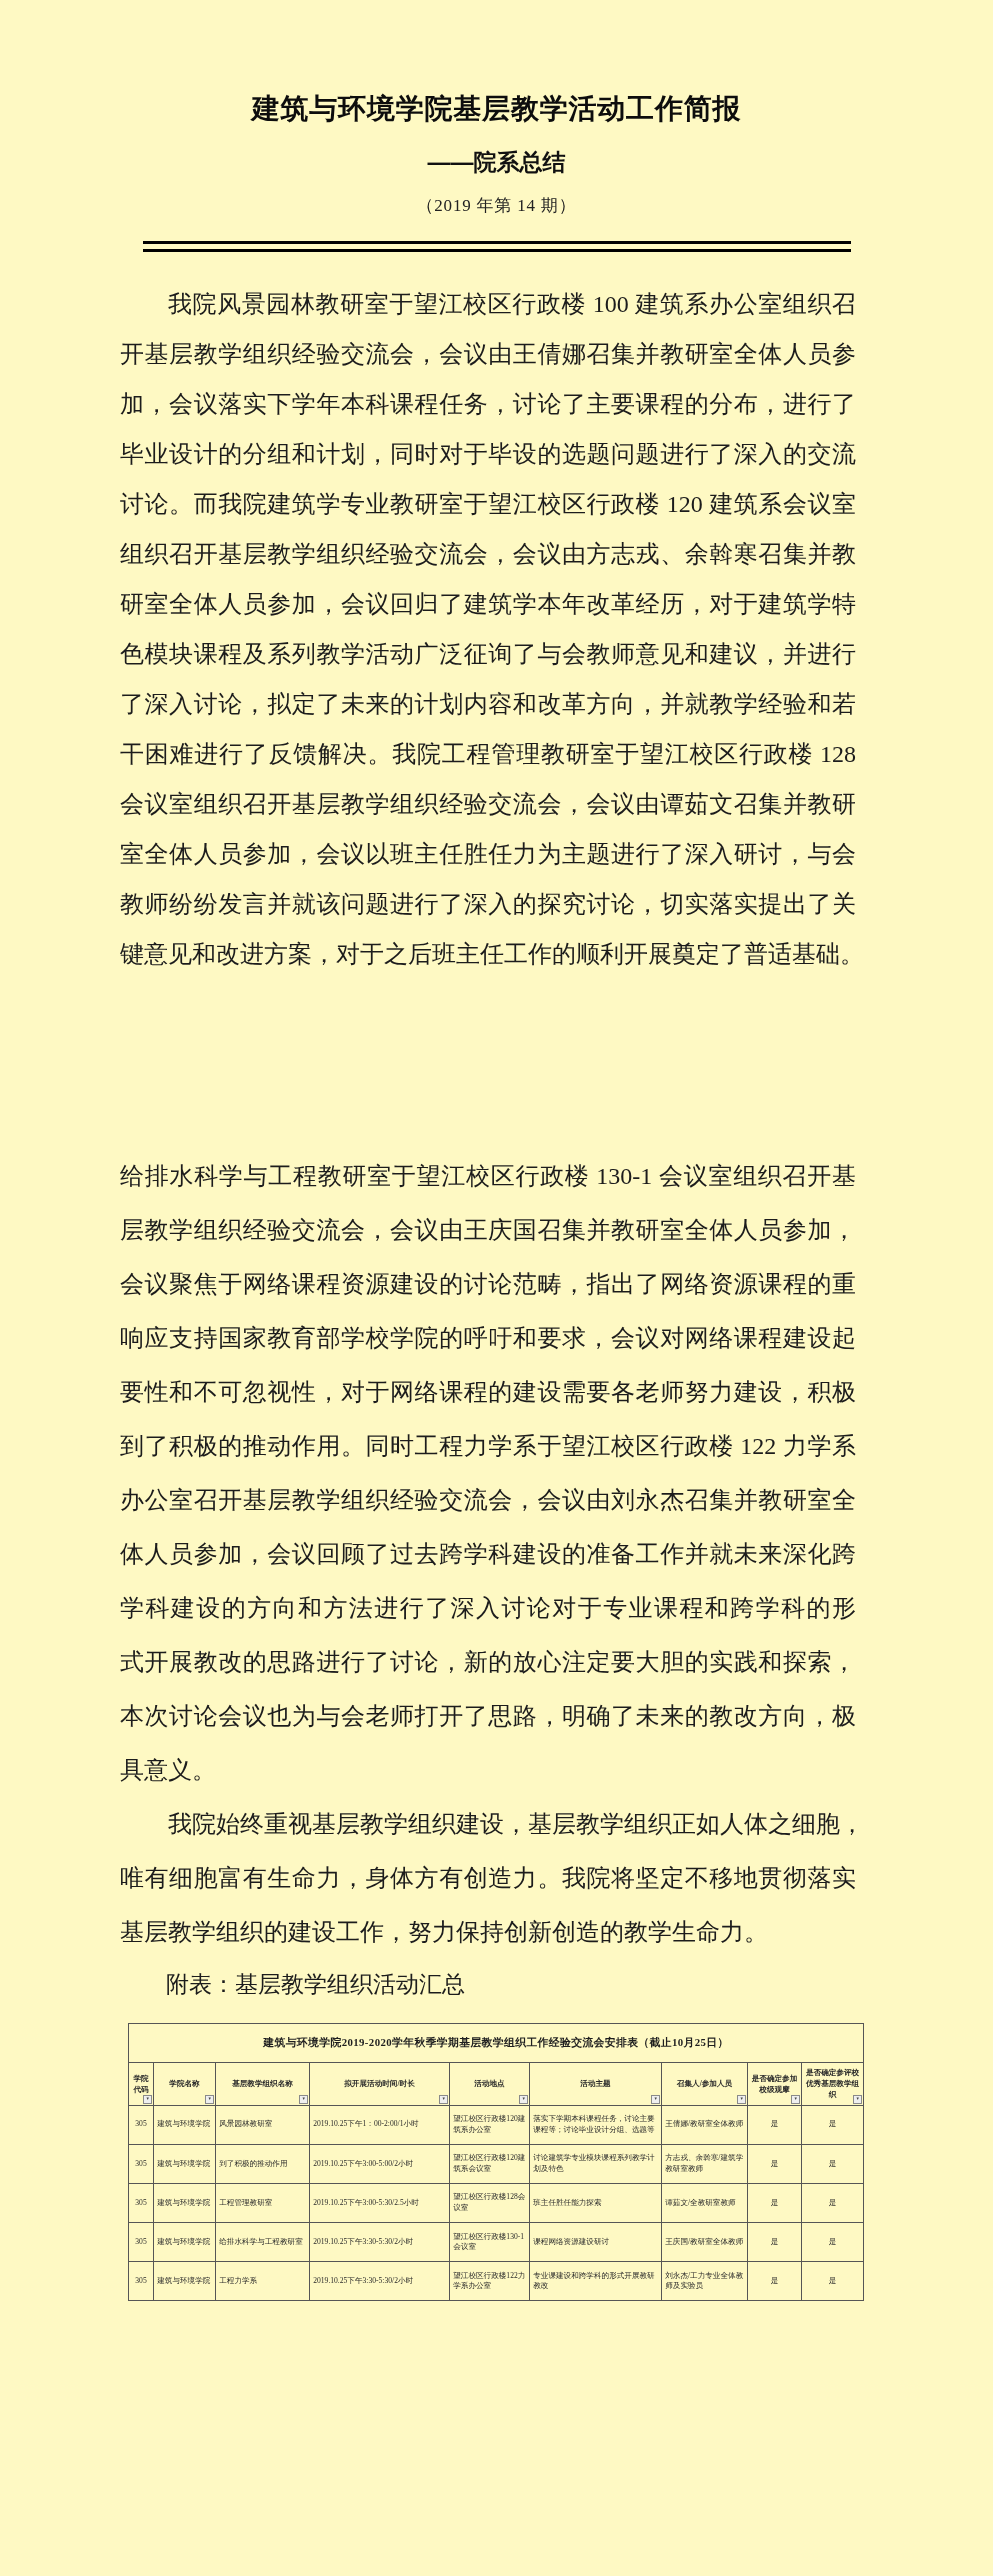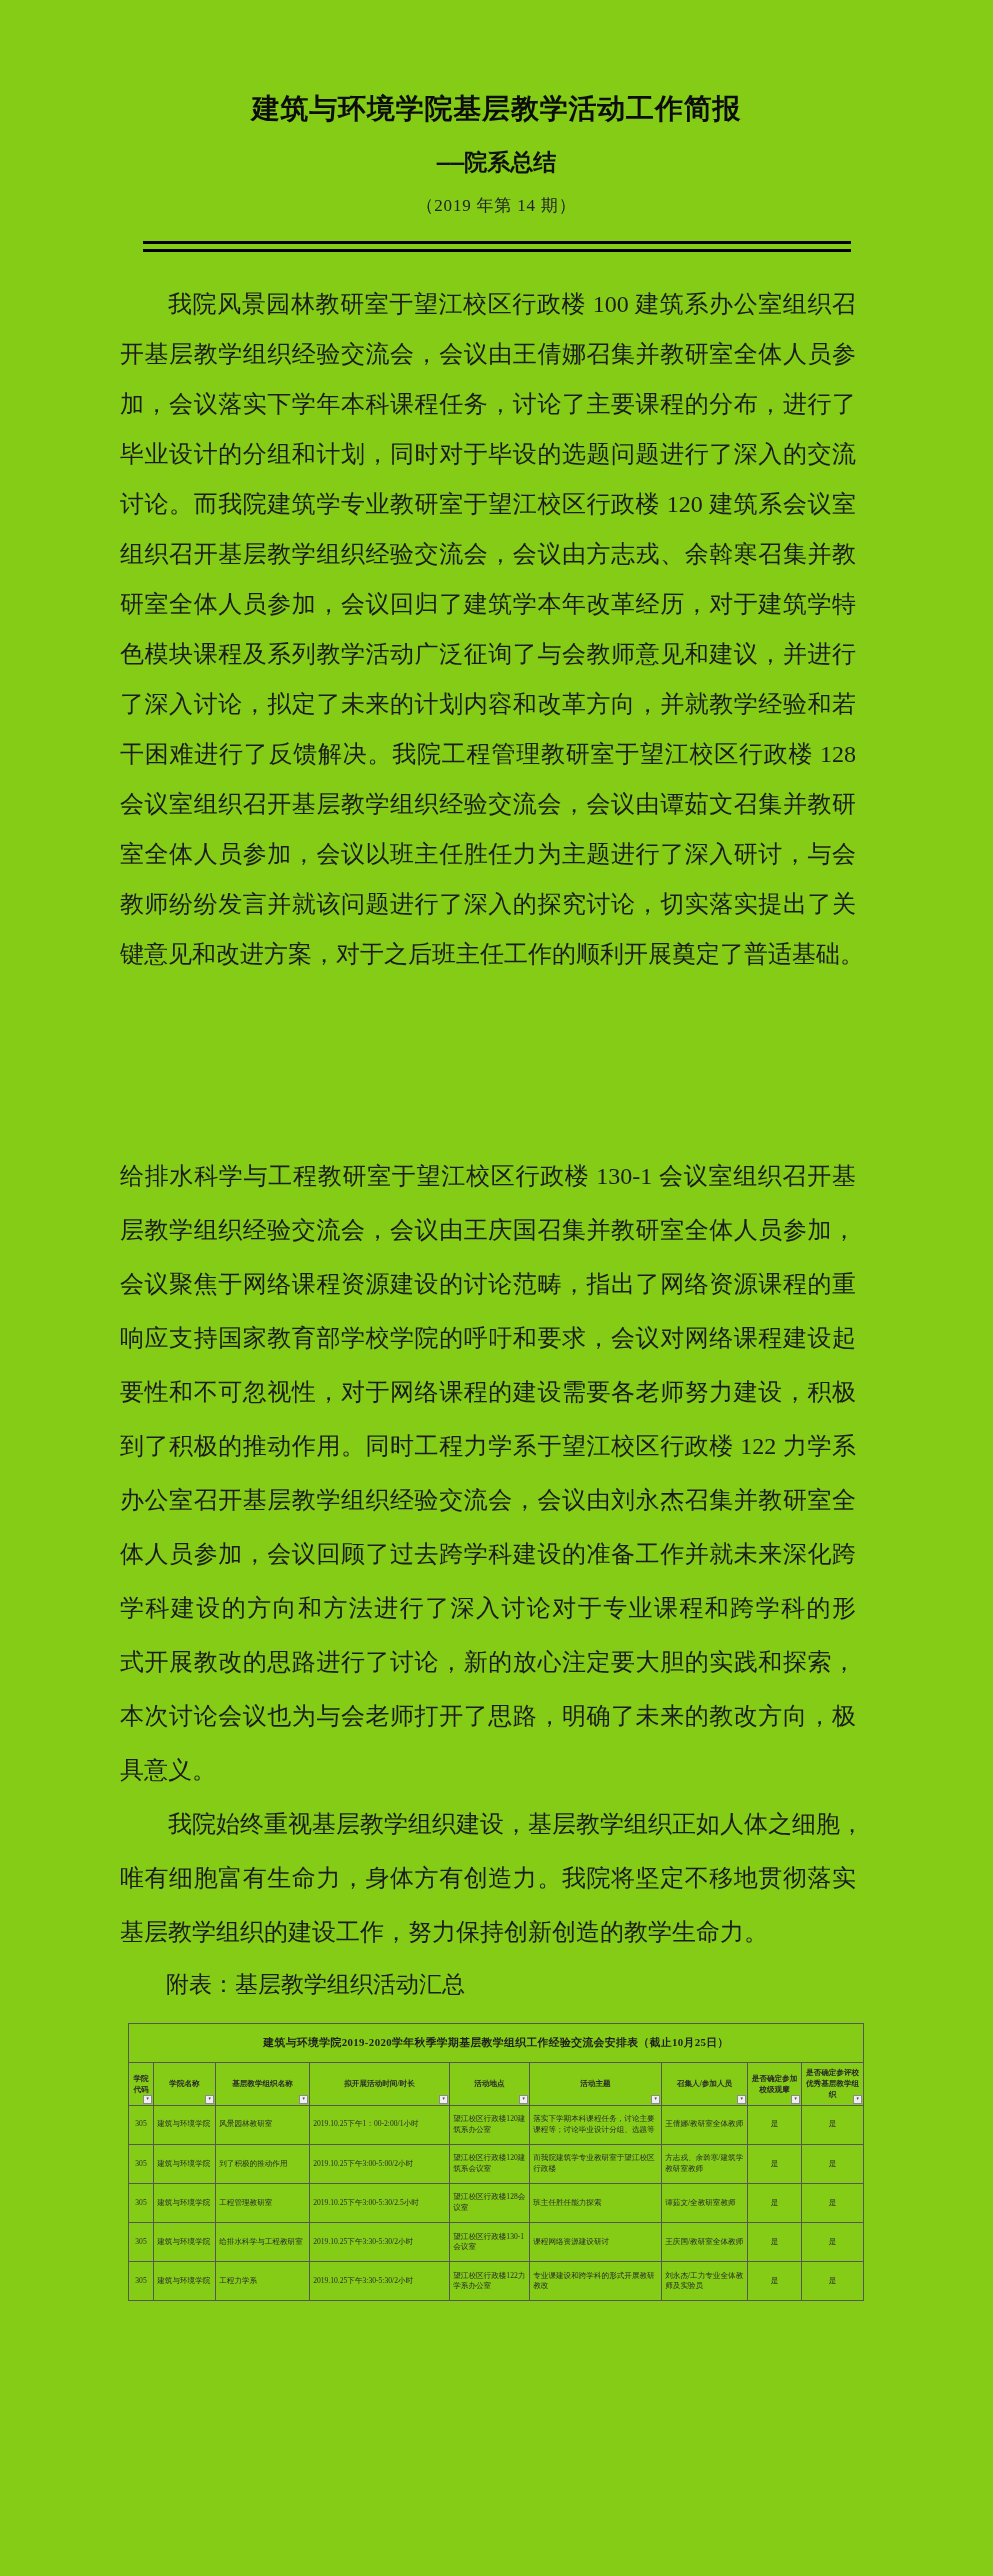--- a/index.html
+++ b/index.html
@@ -1,34 +1,34 @@
 <!DOCTYPE html>
 <html style="font-size:13px"><head>
 <meta charset="utf-8">
 <style>
   html,body{margin:0;padding:0;}
   body{background:#ffffff;}
   .page{
     width:993px;
     height:2576px;
     margin:0 auto;
-    background:#84cc16;
+    background:#fef9c3;
     position:relative;
     overflow:hidden;
     font-family:"Liberation Serif","DejaVu Serif",serif;
     color:#1c1c1c;
   }
   
   .doc-header{padding-top:90px;text-align:center;}
   .doc-title{
     font-family:"Liberation Sans","DejaVu Sans",sans-serif;
     font-size:28px;font-weight:bold;color:#0d0d0d;margin:0;letter-spacing:0.8px;
   }
   .doc-subtitle{
-    font-family:Liberation Mono, monospace;
+    font-family:Liberation Sans, sans-serif;
     font-size:23px;font-weight:bold;color:#111;margin-top:19px;
   }
   .doc-issue{font-size:17px;color:#222;margin-top:16px;letter-spacing:0.8px;}
   .double-rule{width:708px;margin:24px auto 0;}
   .double-rule .bar{height:3.2px;background:#000;}
   .double-rule .bar + .bar{margin-top:4.8px;}
   
   .doc-body{width:736px;margin:27px 0 0 120px;font-size:24px;}
   .paragraph{margin:0;}
   .line{
@@ -172,21 +172,21 @@
           <td>王倩娜/教研室全体教师</td>
           <td>是</td>
           <td>是</td>
         </tr>
         <tr>
           <td>305</td>
           <td>建筑与环境学院</td>
           <td>到了积极的推动作用</td>
           <td>2019.10.25下午3:00-5:00/2小时</td>
           <td>望江校区行政楼120建筑系会议室</td>
-          <td>而我院建筑学专业教研室于望江校区行政楼</td>
+          <td>讨论建筑学专业模块课程系列教学计划及特色</td>
           <td>方志戎、余斡寒/建筑学教研室教师</td>
           <td>是</td>
           <td>是</td>
         </tr>
         <tr>
           <td>305</td>
           <td>建筑与环境学院</td>
           <td>工程管理教研室</td>
           <td>2019.10.25下午3:00-5:30/2.5小时</td>
           <td>望江校区行政楼128会议室</td>

